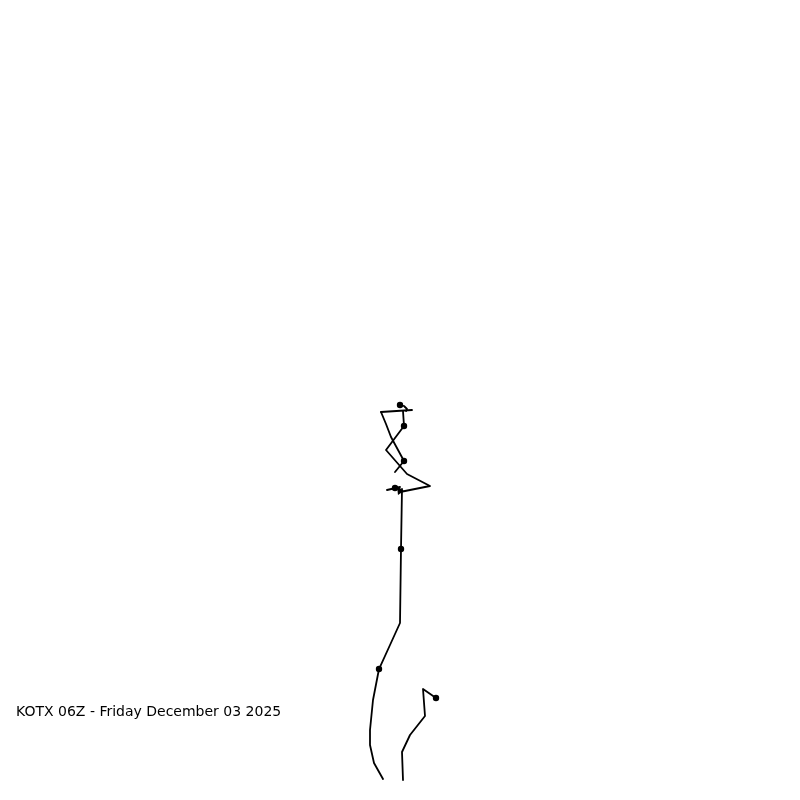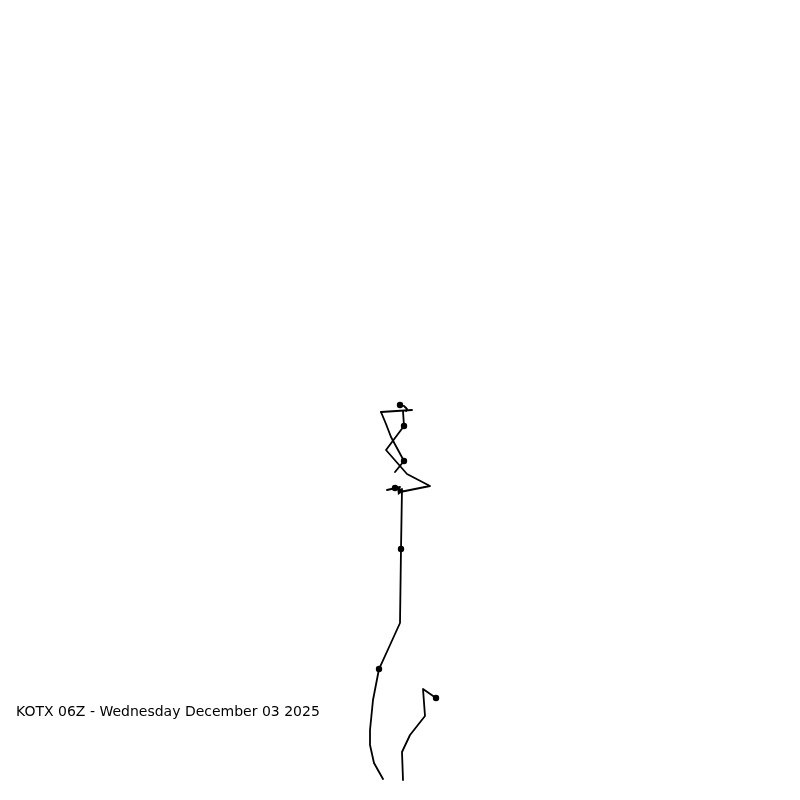--- a/index.html
+++ b/index.html
@@ -48,14 +48,14 @@
       <polyline points="436,698 423,689 425,716 410,735 402,752 403,780" fill="none" stroke="#000000" stroke-width="1.8" stroke-linejoin="round" stroke-linecap="round"></polyline>
       <circle cx="400" cy="405" r="3.2" fill="#000000"></circle>
       <circle cx="404" cy="426" r="3.2" fill="#000000"></circle>
       <circle cx="404" cy="461" r="3.2" fill="#000000"></circle>
       <circle cx="395" cy="488" r="3.2" fill="#000000"></circle>
       <circle cx="401" cy="549" r="3.2" fill="#000000"></circle>
       <circle cx="379" cy="669" r="3.2" fill="#000000"></circle>
       <circle cx="436" cy="698" r="3.2" fill="#000000"></circle>
       <polygon points="404,491 397,486 398,495" fill="#000000"></polygon>
     </svg>
-  <div class="plot-title">KOTX 06Z - Wednesday December 03 2025</div>
+  <div class="plot-title">KOTX 06Z - Friday December 03 2025</div>
 </div>
 
 </body></html>

